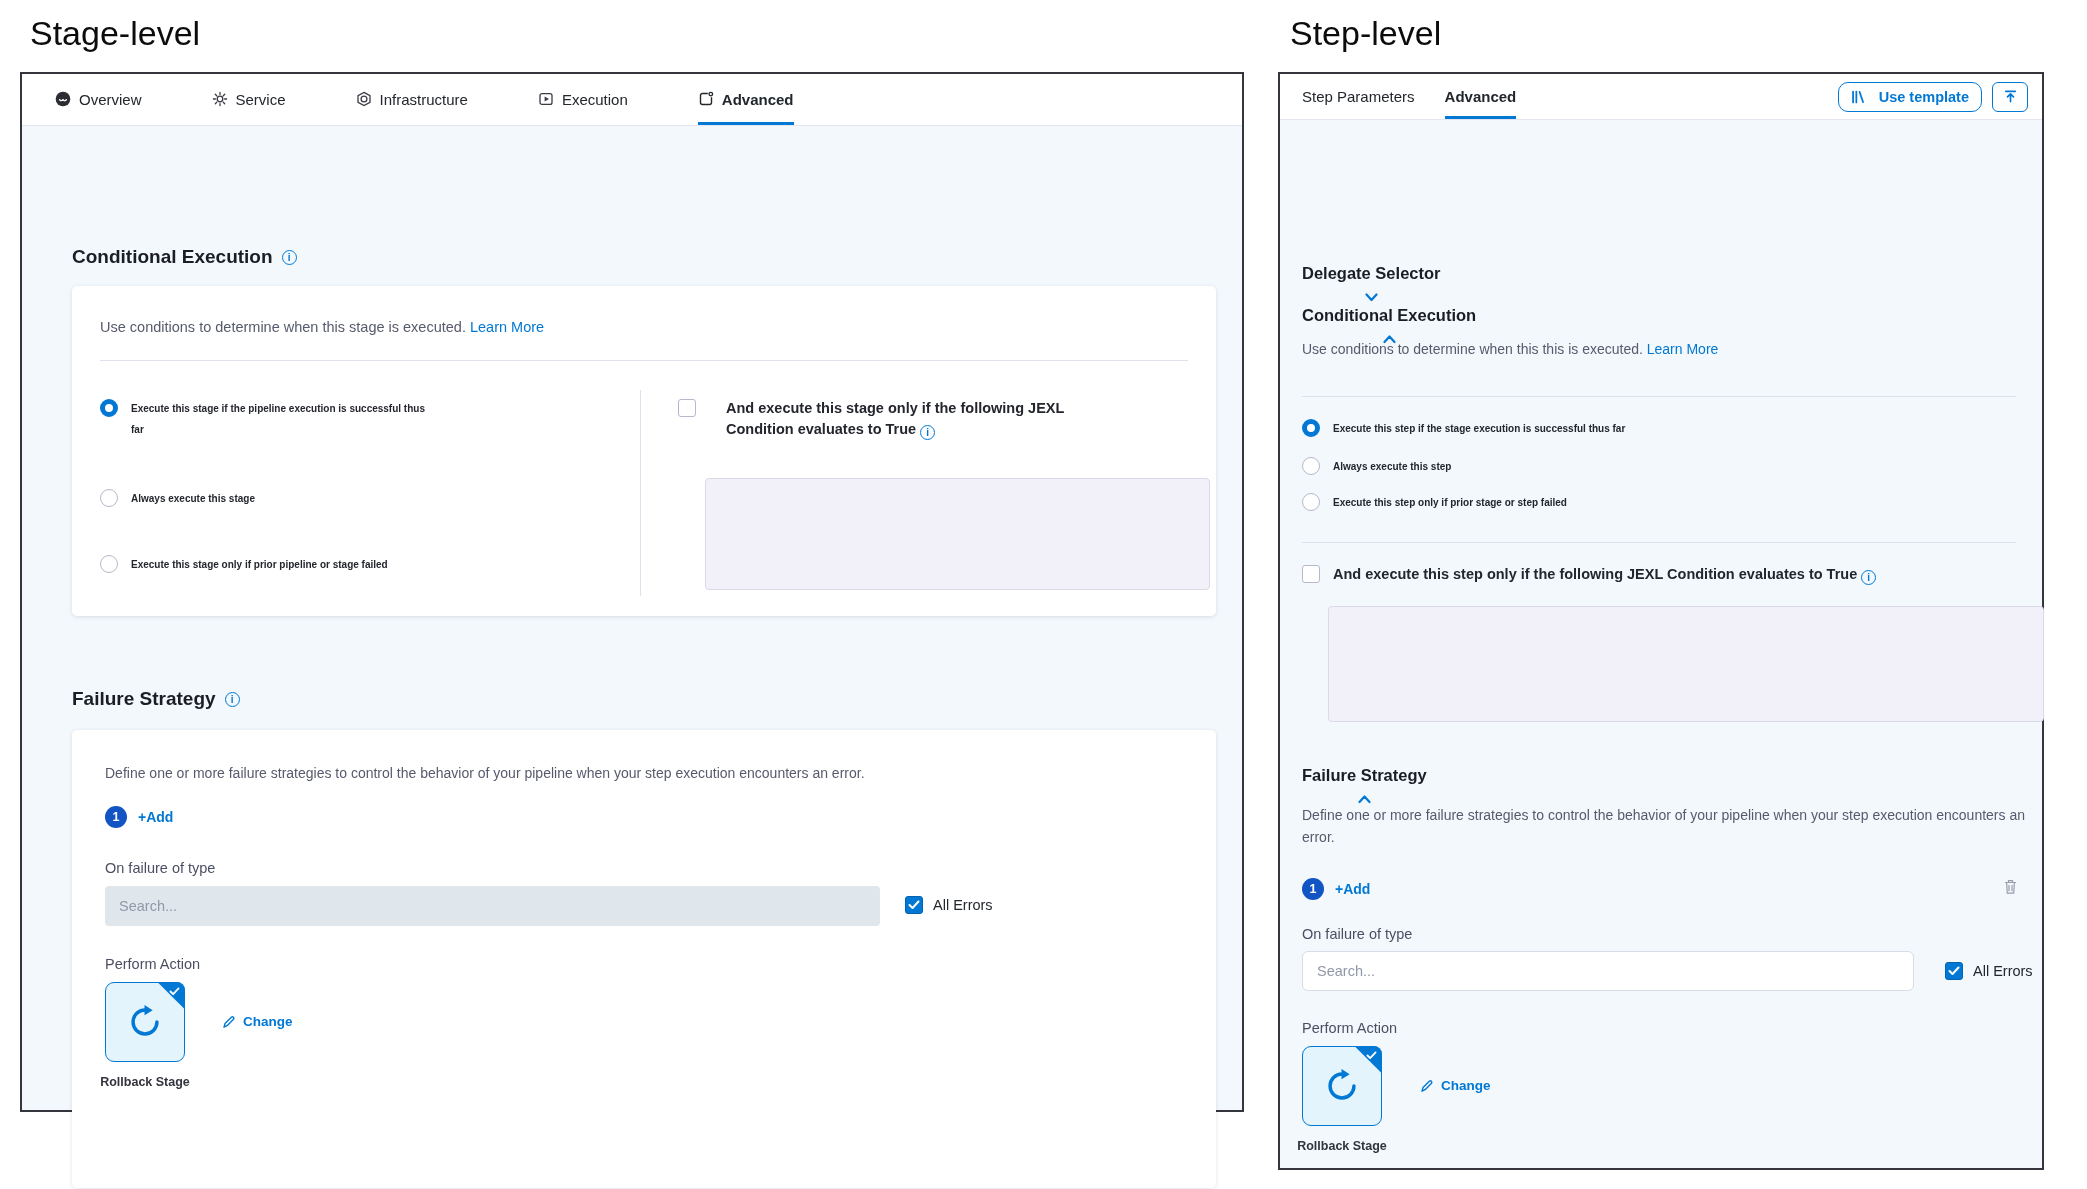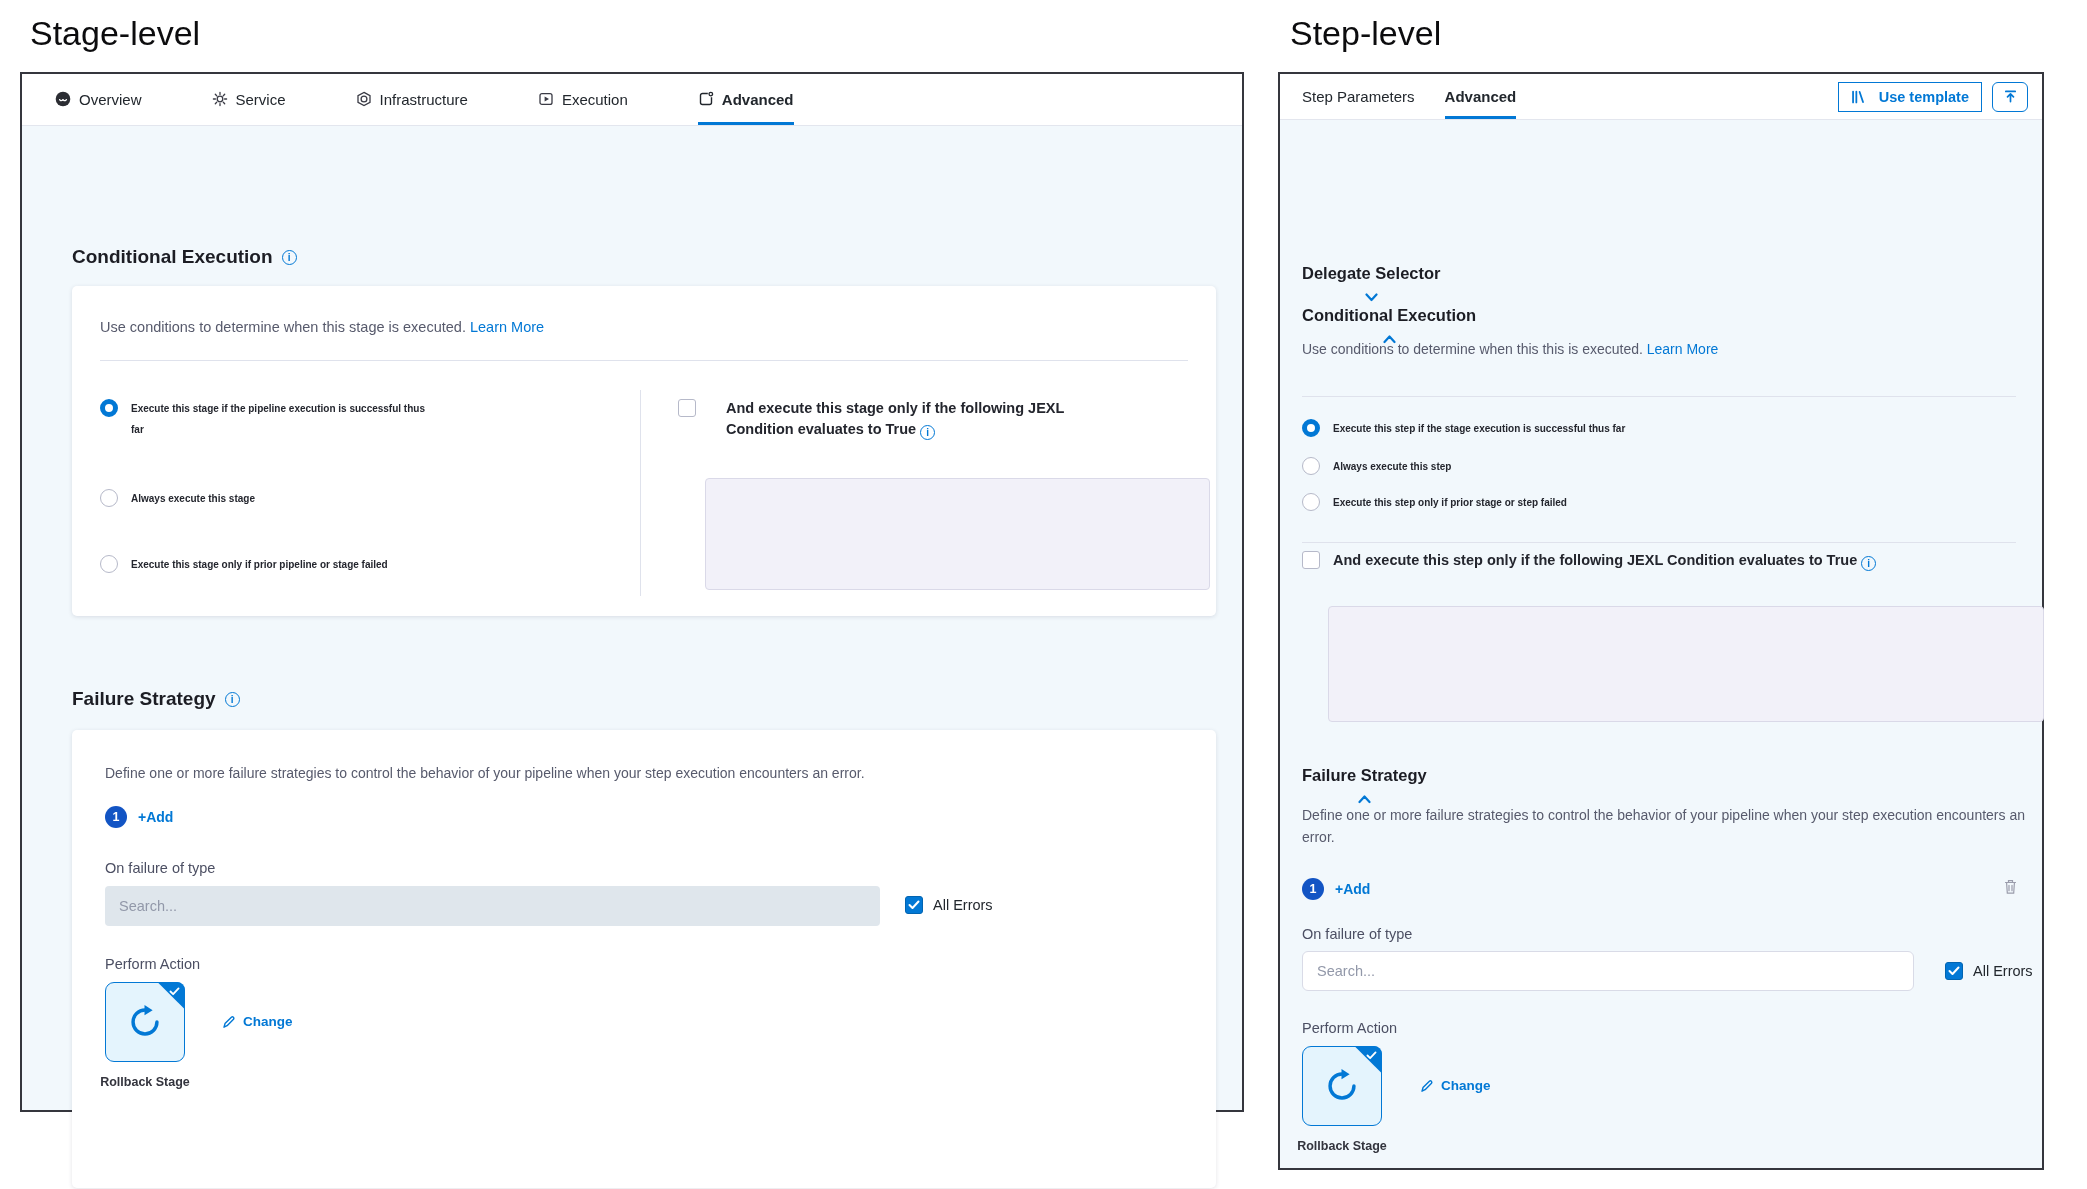--- a/index.html
+++ b/index.html
@@ -45,21 +45,21 @@
                font-size:14.5px;padding:0 14px;color:#22272d;box-sizing:border-box;outline:none;}
   input::placeholder{color:var(--placeholder,#9298a9);}
   .allerr{position:absolute;display:flex;align-items:center;gap:10px;font-size:14.5px;color:#22272d;cursor:pointer;}
   .tile{position:absolute;width:80px;height:80px;background:var(--tileBg,#e4f4fd);border:1.6px solid var(--accent);
         border-radius:9px;box-sizing:border-box;display:flex;align-items:center;justify-content:center;cursor:pointer;}
   .corner{position:absolute;top:-1px;right:-1px;width:30px;height:30px;background:var(--accent);
           clip-path:polygon(8% 0,100% 0,100% 92%);border-top-right-radius:8px;}
   .action-label{position:absolute;font-size:12.5px;font-weight:700;color:#33343d;text-align:center;line-height:17px;}
   .change{position:absolute;display:flex;align-items:center;gap:7px;font-size:13.5px;font-weight:700;color:var(--accent);cursor:pointer;}
   .outline-btn{display:flex;align-items:center;gap:13px;height:30px;padding:0 12px;border:1.5px solid var(--accent);
-               border-radius:0;color:var(--accent);font-weight:700;font-size:14.5px;background:#fff;cursor:pointer;}
+               border-radius:10px;color:var(--accent);font-weight:700;font-size:14.5px;background:#fff;cursor:pointer;}
   .icon-btn{width:36px;height:30px;border:1.5px solid var(--accent);border-radius:6px;background:#fff;
             display:flex;align-items:center;justify-content:center;cursor:pointer;}
   .collapse-head{position:absolute;display:flex;align-items:center;gap:10px;font-weight:700;color:#1c1d24;cursor:pointer;flex-direction:column;}
   .trash{position:absolute;cursor:pointer;}
 </style>
 </head>
 <body>
 
 <div class="title" style="left:30px;top:14px;">Stage-level</div>
 <div class="title" style="left:1290px;top:14px;">Step-level</div>
@@ -246,21 +246,21 @@
       <span class="radio"></span>
       <span>Always execute this step</span>
     </div>
     <div class="radio-row" style="left:22px;top:326px;">
       <span class="radio"></span>
       <span>Execute this step only if prior stage or step failed</span>
     </div>
 
     <div class="divider" style="left:22px;right:26px;top:376px;"></div>
 
-    <div class="check-row" style="left:22px;top:384px;">
+    <div class="check-row" style="left:22px;top:398px;">
       <span class="checkbox"></span>
       <span>
         <span>And execute this step only if the following JEXL Condition evaluates to True</span>
         <span class="info">i</span>
       </span>
     </div>
     <textarea class="textarea" style="left: 48px; top: 440px; width: 716px; height: 116px;" title="And execute this step only if the following JEXL Condition evaluates to True"></textarea>
 
     <div class="collapse-head h16" style="left:22px;top:600px;">
       <span>Failure Strategy</span>

